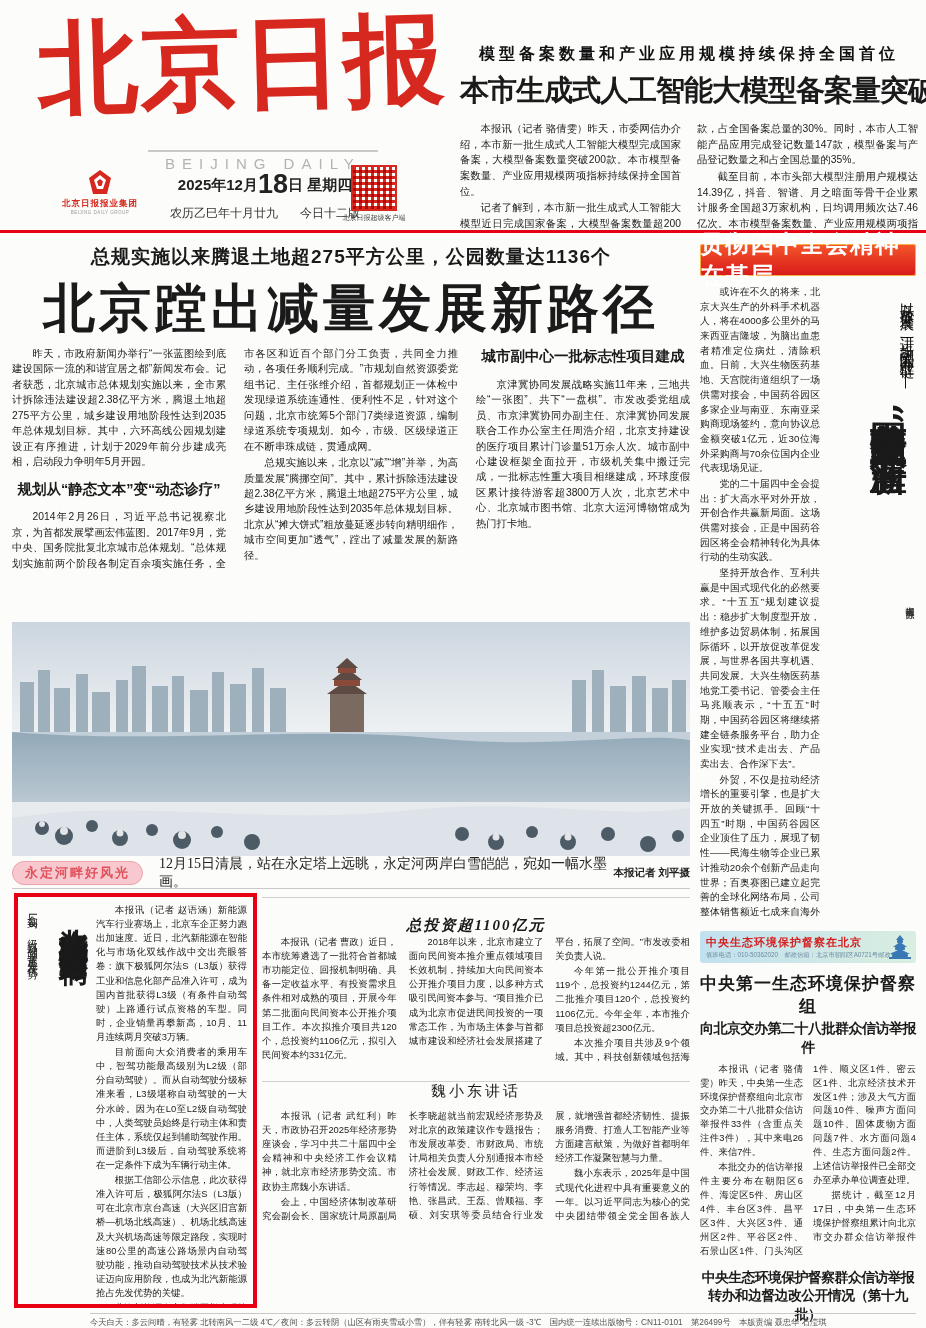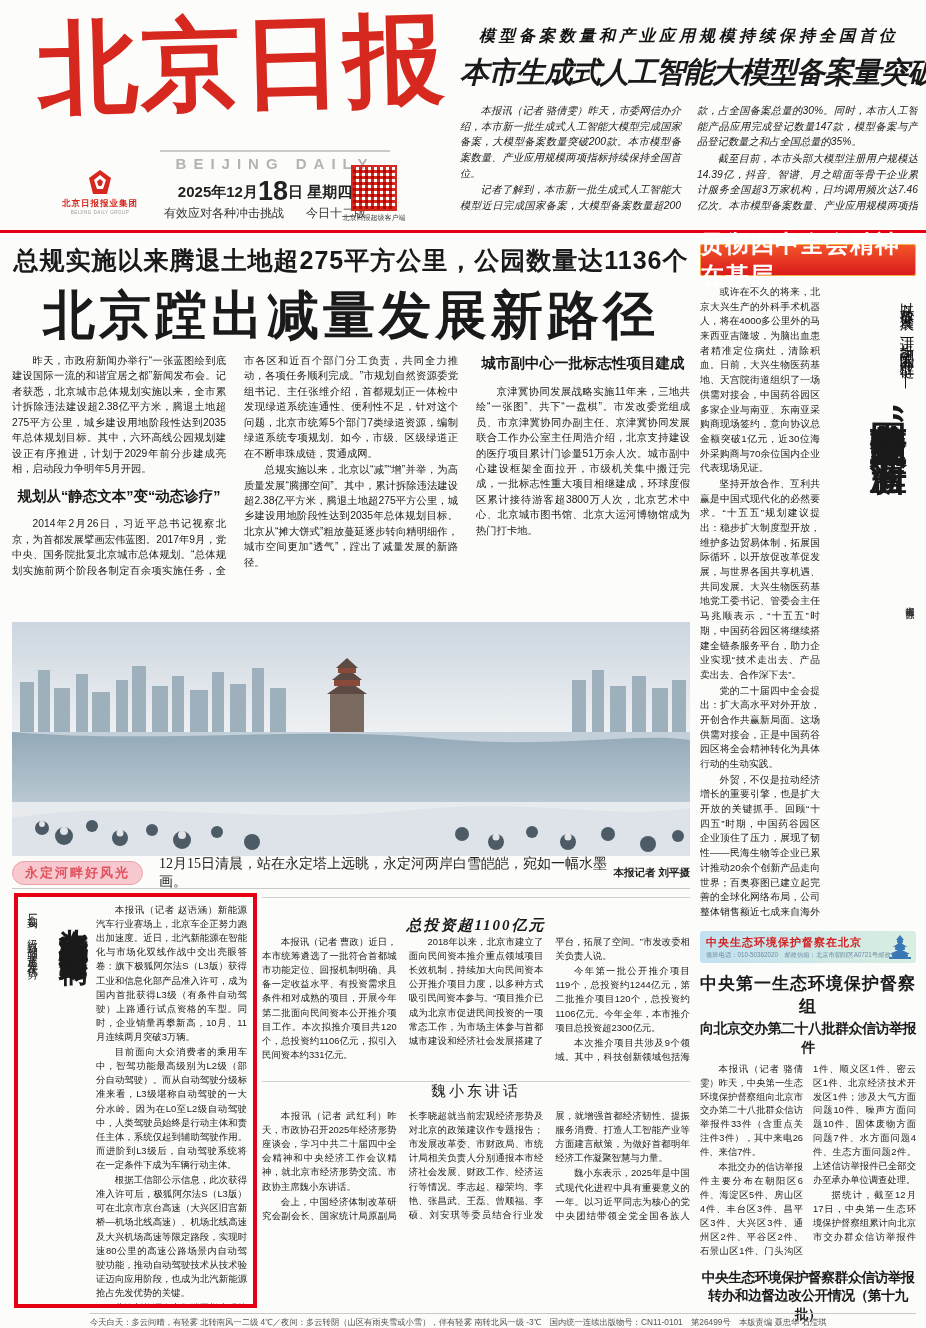--- a/index.html
+++ b/index.html
@@ -6,50 +6,50 @@
   body{width:926px;height:1328px;position:relative;background:#fcfcfa;overflow:hidden;
        font-family:"Liberation Sans",sans-serif;color:#1a1a1a;}
   .abs{position:absolute;}
   p{margin:0;}
   .bodytext p{text-indent:2em;text-align:justify;margin:0 0 1px 0;}
   
   #masthead{left:0;top:0;width:460px;height:230px;}
   #paper-title{left:38px;top:6px;width:420px;font-family:"DejaVu Serif",serif;font-weight:bold;
     font-size:100px;line-height:1.15;color:#d6281e;letter-spacing:2px;transform:rotate(-1.5deg);
     white-space:nowrap;}
-  #title-en{left:160px;top:150px;width:230px;text-align:center;color:#b3b3b3;font-size:15px;
-    letter-spacing:7px;border-top:2px solid #c9c9c9;border-bottom:0;padding:3px 0 2px;font-weight:bold;}
-  #date-line{left:140px;top:176px;width:250px;text-align:center;font-weight:bold;font-size:15px;color:#222;}
+  #title-en{left:148px;top:150px;width:230px;text-align:center;color:#b3b3b3;font-size:15px;
+    letter-spacing:7px;border-top:2px solid #c9c9c9;border-bottom:0;padding:3px 0 2px;}
+  #date-line{left:140px;top:169px;width:250px;text-align:center;font-weight:bold;font-size:15px;color:#222;}
   #date-line .big{font-size:27px;vertical-align:-3px;letter-spacing:0;}
   #lunar-line{left:130px;top:205px;width:270px;text-align:center;font-size:12px;color:#333;
     font-family:"Liberation Serif",serif;}
   #lunar-line .gap{display:inline-block;width:22px;}
   #group-logo{left:60px;top:168px;width:80px;text-align:center;}
   #group-glyph{width:30px;height:30px;margin:0 auto;}
   #group-name{font-size:8.5px;color:#d6281e;font-weight:bold;letter-spacing:1px;}
   #group-en{font-size:4.5px;color:#999;letter-spacing:.5px;}
   .qr{background:
     repeating-linear-gradient(0deg,currentColor 0 3px,transparent 3px 6px),
     repeating-linear-gradient(90deg,currentColor 0 3px,transparent 3px 6px);
     background-blend-mode:multiply;}
   #masthead-qr{left:342px;top:165px;width:64px;text-align:center;}
   #masthead-qr .qr{width:42px;height:42px;margin:0 auto;color:#d6281e;border:2px solid #d6281e;}
   #masthead-qr .cap{font-size:7px;color:#444;margin-top:2px;}
   
-  #top-story{left:460px;top:26px;width:458px;font-style:italic;}
+  #top-story{left:460px;top:44px;width:458px;}
   #top-story .kicker{text-align:center;font-family:"Liberation Serif",serif;font-weight:bold;
     font-size:16px;letter-spacing:4px;color:#111;}
   #top-story h1{margin:6px 0 10px;font-size:29px;letter-spacing:-1px;white-space:nowrap;
     text-align:center;font-weight:900;}
   #top-story .bodytext{column-count:2;column-gap:16px;font-size:10.3px;line-height:1.52;
     height:122px;overflow:hidden;}
   #red-rule{left:0;top:230px;width:926px;height:3px;background:#e60012;}
   
   #lead{left:12px;top:244px;width:678px;}
-  #lead .kicker{text-align:center;font-size:25px;font-weight:bold;letter-spacing:1px;}
+  #lead .kicker{text-align:center;font-size:19px;font-weight:bold;letter-spacing:1px;}
   #lead h1{margin:4px 0 2px;text-align:center;font-size:52px;font-weight:900;letter-spacing:4px;
     white-space:nowrap;}
   #lead .byline{text-align:center;font-size:11px;color:#333;margin-bottom:8px;}
   #lead .bodytext{column-count:3;column-gap:18px;font-size:10.3px;line-height:1.5;
     height:258px;overflow:hidden;}
   #lead .colsub{font-size:14.5px;font-weight:bold;text-align:center;text-indent:0;
     margin:9px 0;}
   
   #photo{left:12px;top:622px;width:678px;height:234px;overflow:hidden;background:#dfe6ec;}
   #caption-row{left:12px;top:858px;width:678px;height:30px;display:flex;align-items:center;
@@ -111,21 +111,21 @@
   #footer{left:90px;top:1313px;width:826px;font-size:8.3px;color:#555;white-space:nowrap;
     overflow:hidden;border-top:1px solid #c9c9c9;padding-top:3px;}
 </style>
 </head>
 <body>
 
 <div class="abs" id="masthead">
   <div class="abs" id="paper-title">北京日报</div>
   <div class="abs" id="title-en">BEIJING DAILY</div>
   <div class="abs" id="date-line"><span>2025年12月</span><span class="big">18</span><span>日 星期四</span></div>
-  <div class="abs" id="lunar-line"><span>有效应对各种冲击挑战</span><span class="gap"></span><span>今日十二版</span></div>
+  <div class="abs" id="lunar-line"><span>农历乙巳年十月廿九</span><span class="gap"></span><span>今日十二版</span></div>
   <div class="abs" id="group-logo">
     <div id="group-glyph">
       <svg viewBox="0 0 30 30" width="30" height="30">
           <path d="M15 2 L26 10 L22 26 L8 26 L4 10 Z" fill="#d6281e"></path>
           <path d="M15 7 L21 12 L18 21 L12 21 L9 12 Z" fill="#fff"></path>
           <path d="M15 11 L18 13.5 L16.5 18 L13.5 18 L12 13.5 Z" fill="#d6281e"></path>
         </svg>
     </div>
     <div id="group-name">北京日报报业集团</div>
     <div id="group-en">BEIJING DAILY GROUP</div>
@@ -243,22 +243,22 @@
   <span id="caption-text">12月15日清晨，站在永定塔上远眺，永定河两岸白雪皑皑，宛如一幅水墨画。</span>
   <span id="caption-credit">本报记者 刘平摄</span>
 </div>
 
 <div class="abs" id="rightcol">
   <div id="banner-grassroots">贯彻四中全会精神在基层</div>
 
   <div id="yaogu">
     <div class="bodytext">
       <p>或许在不久的将来，北京大兴生产的外科手术机器人，将在4000多公里外的马来西亚吉隆坡，为脑出血患者精准定位病灶，清除积血。日前，大兴生物医药基地、天宫院街道组织了一场供需对接会，中国药谷园区多家企业与南亚、东南亚采购商现场签约，意向协议总金额突破1亿元，近30位海外采购商与70余位国内企业代表现场见证。</p>
+      <p>党的二十届四中全会提出：扩大高水平对外开放，开创合作共赢新局面。这场供需对接会，正是中国药谷园区将全会精神转化为具体行动的生动实践。</p>
       <p>坚持开放合作、互利共赢是中国式现代化的必然要求。“十五五”规划建议提出：稳步扩大制度型开放，维护多边贸易体制，拓展国际循环，以开放促改革促发展，与世界各国共享机遇、共同发展。大兴生物医药基地党工委书记、管委会主任马兆顺表示，“十五五”时期，中国药谷园区将继续搭建全链条服务平台，助力企业实现“技术走出去、产品卖出去、合作深下去”。</p>
-      <p>党的二十届四中全会提出：扩大高水平对外开放，开创合作共赢新局面。这场供需对接会，正是中国药谷园区将全会精神转化为具体行动的生动实践。</p>
       <p>外贸，不仅是拉动经济增长的重要引擎，也是扩大开放的关键抓手。回顾“十四五”时期，中国药谷园区企业顶住了压力，展现了韧性——民海生物等企业已累计推动20余个创新产品走向世界；百奥赛图已建立起完善的全球化网络布局，公司整体销售额近七成来自海外业务。</p>
 
     </div>
     <div id="yaogu-vert">
       <div id="yaogu-kicker">以开放促发展，进一步融入国际产业链——</div>
       <div id="yaogu-head">中国药谷带企业闯入国际“新蓝海”</div>
       <div id="yaogu-byline">本报记者 陈强</div>
     </div>
   </div>
 

